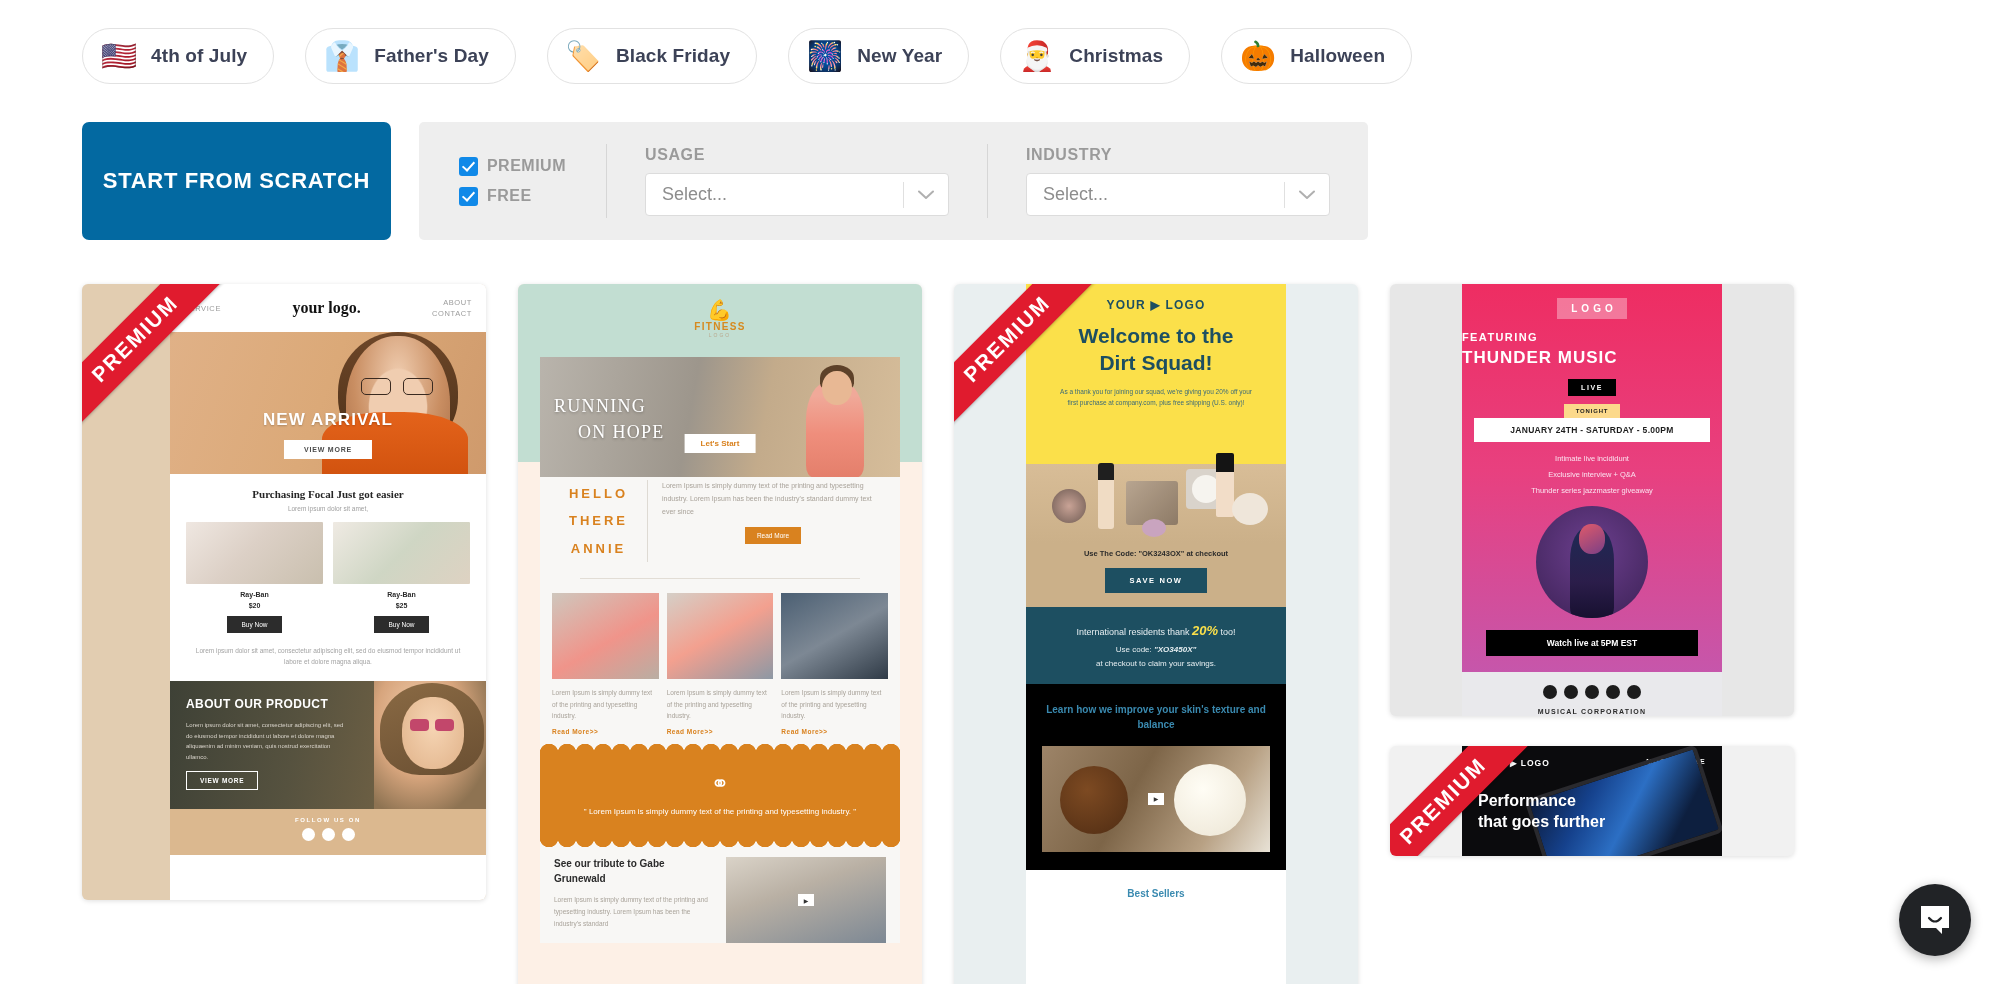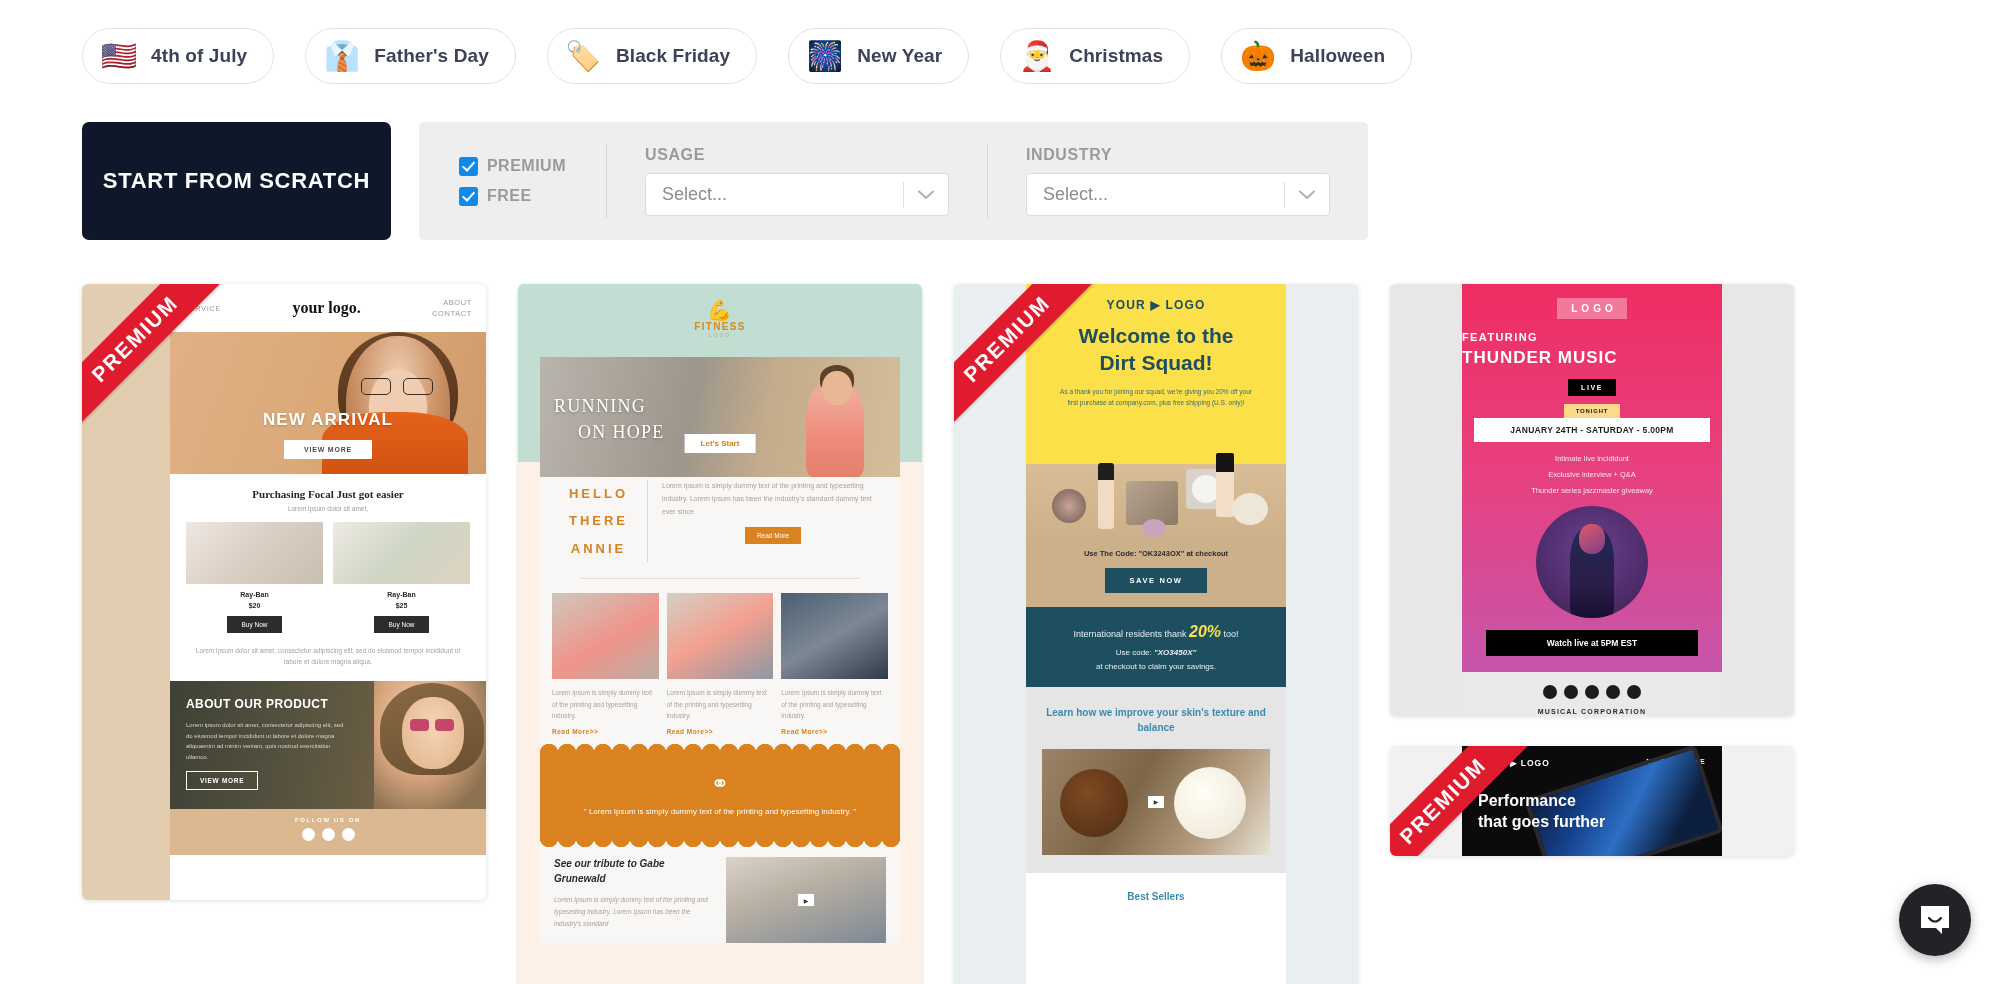--- a/index.html
+++ b/index.html
@@ -41,21 +41,21 @@
   
   .filter-row {
     display: flex;
     align-items: flex-start;
     gap: 28px;
     padding: 38px 0 0 82px;
   }
   .scratch-btn {
     width: 352px;
     height: 118px;
-    background: #0f172a;
+    background: #0369a1;
     border: none;
     border-radius: 7px;
     color: #fff;
     font-size: 22px;
     font-weight: 700;
     letter-spacing: .7px;
     cursor: pointer;
     font-family: "Liberation Sans", sans-serif;
   }
   .filter-panel {
@@ -287,21 +287,21 @@
   .c2-cap { font-size:6.5px; color:#a9a39a; line-height:1.8; margin-top:8px; }
   .c2-rm { font-size:6.5px; color:#d9821f; font-weight:700; letter-spacing:.5px; margin-top:6px; }
   .c2-wave { margin:0 22px; background:#d9821f; padding:22px 0 20px; text-align:center; position:relative;}
   .c2-wave::before{content:"";position:absolute;left:0;right:0;top:-7px;height:9px;
     background:radial-gradient(circle at 9px 9px, #d9821f 9px, transparent 9.5px) 0 0/18px 18px repeat-x;}
   .c2-wave::after{content:"";position:absolute;left:0;right:0;bottom:-8px;height:9px;
     background:radial-gradient(circle at 9px 0px, #d9821f 9px, transparent 9.5px) 0 0/18px 18px repeat-x;}
   .c2-rope{ font-size:22px; color:#fff; line-height:1; }
   .c2-quote{ color:#fff; font-size:8px; line-height:1.8; margin-top:10px; padding:0 30px; }
   .c2-tribute { background:#f8f7f5; margin:0 22px; padding:18px 14px 0; display:flex; gap:12px; }
-  .c2-tr-l { flex:1;font-style:italic; }
+  .c2-tr-l { flex:1; }
   .c2-tr-h { font-size:10px; font-weight:700; color:#2b2b2b; line-height:1.45; }
   .c2-tr-p { font-size:6.5px; color:#a9a39a; line-height:1.85; margin-top:8px; }
   .c2-tr-r { width:160px; height:86px; position:relative;
     background:linear-gradient(160deg,#dad3c8 0%,#b9b0a4 40%,#7d8894 100%); }
   .c2-play{ position:absolute; left:50%; top:50%; transform:translate(-50%,-50%);
     width:16px;height:12px;background:#fff;display:flex;align-items:center;justify-content:center;
     font-size:6px;color:#333;}
 
   
   .c3 { height: 952px; background:#e9eff0; }
@@ -311,25 +311,25 @@
   .c3-h1 { text-align:center; color:#1d4f61; font-size:21px; font-weight:800; line-height:1.3; margin-top:10px; }
   .c3-p { text-align:center; color:#3b6a78; font-size:6.5px; line-height:1.8; margin-top:9px; padding:0 28px;}
   .c3-prods { height:128px; margin-top:6px; position:relative;
     background:linear-gradient(180deg,#fbe04a 0%,#fbe04a 38%,#d8bd97 38%,#cbb089 100%); }
   .c3-prods .p { position:absolute; border-radius:3px; }
   .c3-code { text-align:center; font-size:7.5px; font-weight:700; color:#2b2b2b; background:#cbb089; padding:6px 0 10px;}
   .c3-save { background:#cbb089; text-align:center; padding-bottom:14px;}
   .c3-save span { display:inline-block; background:#1d4f61; color:#fff; font-size:7.5px; font-weight:700; letter-spacing:1.6px; padding:8px 24px;}
   .c3-teal { background:#1d4f61; text-align:center; padding:16px 20px; }
   .c3-teal-1 { color:#e6eef1; font-size:9px; }
-  .c3-teal-1 b { color:#fbe04a; font-size:16px; font-style:italic;text-align:right; }
+  .c3-teal-1 b { color:#fbe04a; font-size:13px; font-style:italic;text-align:right; }
   .c3-teal-2 { color:#e6eef1; font-size:8px; margin-top:7px; }
   .c3-teal-2 i { font-weight:700; }
   .c3-teal-3 { color:#e6eef1; font-size:8px; margin-top:5px; }
-  .c3-light { background:#e5e5e5; padding:18px 16px; text-align:center; }
+  .c3-light { background:#000000; padding:18px 16px; text-align:center; }
   .c3-light-h { color:#3a8ab0; font-size:10px; font-weight:700; line-height:1.5; }
   .c3-vid { margin-top:14px; height:106px; position:relative;
     background:linear-gradient(120deg,#9d8468 0%,#7d6548 40%,#b8a184 75%,#e8e2d6 100%); }
   .c3-vid .bowl{position:absolute;left:18px;top:20px;width:68px;height:68px;border-radius:50%;
     background:radial-gradient(circle at 40% 35%,#7d4a22,#4f2c13);}
   .c3-vid .cup{position:absolute;right:24px;top:18px;width:72px;height:72px;border-radius:50%;
     background:radial-gradient(circle at 40% 35%,#fffdf5,#ece5d4);}
   .c3-bs { background:#fff; text-align:center; padding:18px 0 10px; font-size:10px; font-weight:700; color:#3a8ab0; }
 
   

